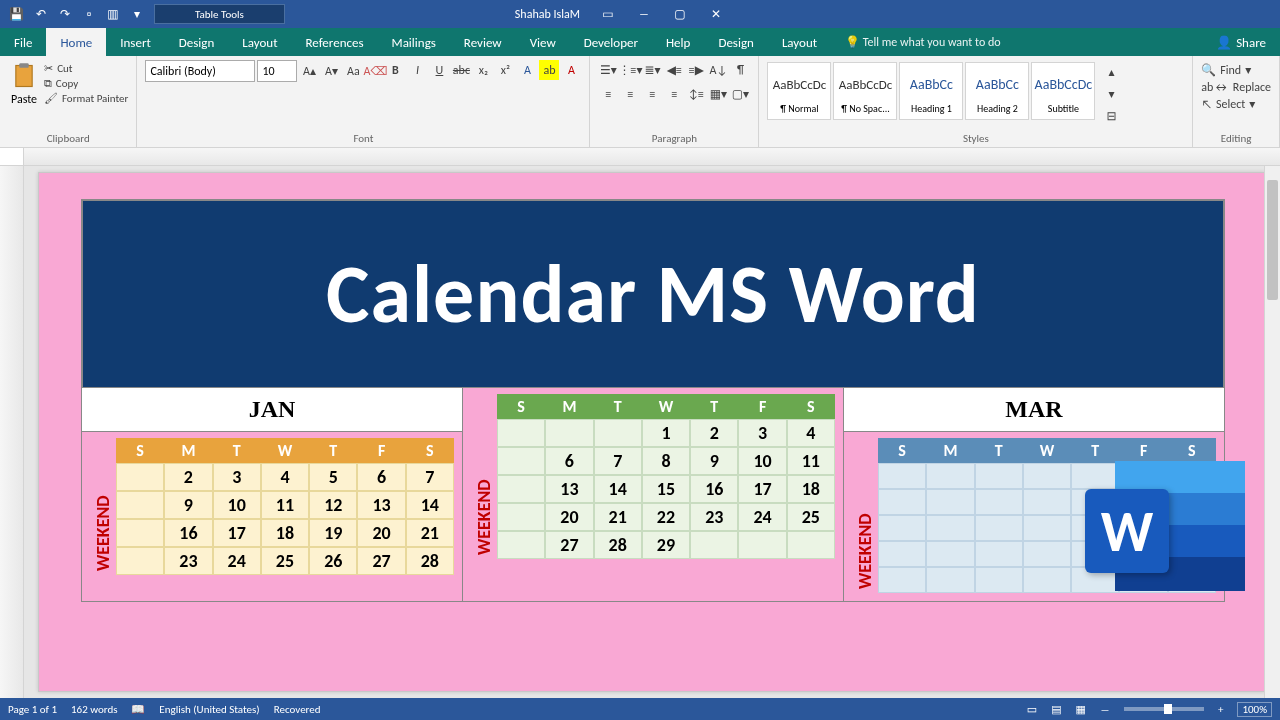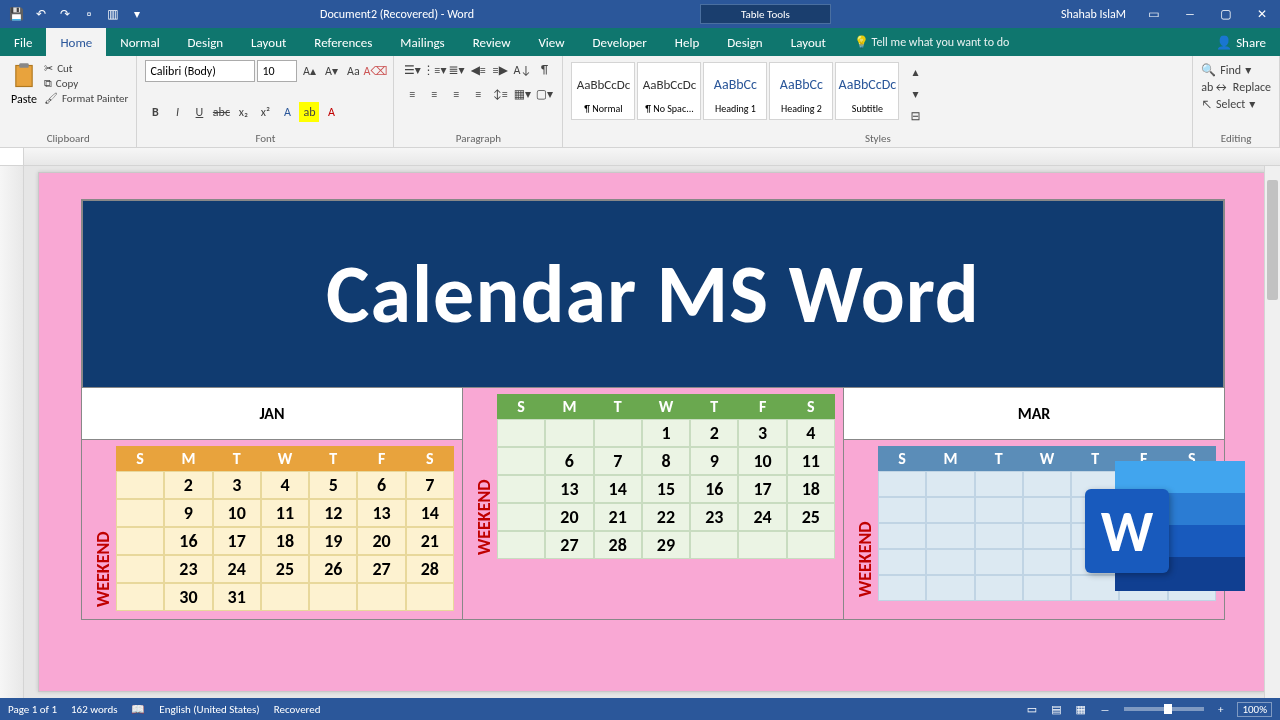--- a/index.html
+++ b/index.html
@@ -46,21 +46,21 @@
 .vruler{width:24px;background:linear-gradient(90deg,#f6f6f6,#e8e8e8);border-right:1px solid #d4d4d4;}
 
 .docarea{position:absolute;top:166px;left:0;right:0;bottom:22px;display:flex;background:#e6e6e6;}
 .page{background:#f9a8d4;margin:6px 14px;flex:1;border:1px solid #c8c8c8;box-shadow:0 0 4px rgba(0,0,0,.15);position:relative;overflow:hidden;}
 
 .banner{position:absolute;left:42px;right:40px;top:26px;height:188px;background:#103b70;color:#fff;display:flex;align-items:center;justify-content:center;font-size:82px;font-weight:700;letter-spacing:1px;border:2px solid #888;border-bottom:none;}
 
 .calrow{position:absolute;left:42px;right:40px;top:214px;display:flex;border:1px solid #888;}
 .month{flex:1;border-right:1px solid #888;}
 .month:last-child{border-right:none;}
-.monthname{text-align:center;font-weight:700;font-size:16px;padding:16px 0;border-bottom:1px solid #888;background:#fff;}
+.monthname{text-align:center;font-weight:700;font-size:24px;padding:8px 0;border-bottom:1px solid #888;background:#fff;font-family:Liberation Serif, serif;}
 .monthbody{display:flex;padding:6px 8px 8px;}
 .weekend{writing-mode:vertical-rl;transform:rotate(180deg);color:#c00000;font-weight:700;font-size:18px;padding:4px 2px;display:flex;align-items:center;margin-top:28px;}
 .caltable{flex:1;}
 .dayhdr{display:flex;}
 .dayhdr div{flex:1;text-align:center;color:#fff;font-weight:700;padding:3px 0;font-size:16px;}
 .jan .dayhdr div{background:#e8a33d;}
 .feb .dayhdr div{background:#6aa84f;}
 .mar .dayhdr div{background:#5b8db8;}
 .week{display:flex;}
 .week div{flex:1;text-align:center;font-weight:700;padding:2px 0;font-size:18px;border:1px solid #ddd;background:#fff;}
@@ -92,35 +92,34 @@
 
 <div class="titlebar">
   <div class="qat">
     <div class="qbtn">💾</div>
     <div class="qbtn">↶</div>
     <div class="qbtn">↷</div>
     <div class="qbtn">▫</div>
     <div class="qbtn">▥</div>
     <div class="qbtn">▾</div>
   </div>
-  <div class="doctitle">Document2 (Recovered) - Word</div>
   <div class="tabletools">Table Tools</div>
   <div class="user">Shahab IslaM</div>
   <div class="winbtns">
     <div>▭</div>
     <div>―</div>
     <div>▢</div>
     <div>✕</div>
   </div>
 </div>
 
 <div class="ribbontabs">
   <div class="tab">File</div>
   <div class="tab active">Home</div>
-  <div class="tab">Normal</div>
+  <div class="tab">Insert</div>
   <div class="tab">Design</div>
   <div class="tab">Layout</div>
   <div class="tab">References</div>
   <div class="tab">Mailings</div>
   <div class="tab">Review</div>
   <div class="tab">View</div>
   <div class="tab">Developer</div>
   <div class="tab">Help</div>
   <div class="tab">Design</div>
   <div class="tab">Layout</div>
@@ -155,21 +154,21 @@
           </div>
         <div>
             <span>🖌</span>
             <span>Format Painter</span>
           </div>
       </div>
     </div>
     <div class="grouplabel">Clipboard</div>
   </div>
   <div class="group">
-    <div class="body" style="flex-direction:column;gap:20px;">
+    <div class="body" style="flex-direction:row;gap:0;">
       <div class="fontrow">
         <div class="fontname">Calibri (Body)</div>
         <div class="fontsize">10</div>
         <div class="rb">A▴</div>
         <div class="rb">A▾</div>
         <div class="rb">Aa</div>
         <div class="rb" style="color:#c55;">A⌫</div>
       </div>
       <div class="fontrow">
         <div class="rb">
@@ -320,29 +319,20 @@
                 <div>21</div>
               </div>
               <div class="week">
                 <div></div>
                 <div>23</div>
                 <div>24</div>
                 <div>25</div>
                 <div>26</div>
                 <div>27</div>
                 <div>28</div>
-              </div>
-              <div class="week">
-                <div></div>
-                <div>30</div>
-                <div>31</div>
-                <div></div>
-                <div></div>
-                <div></div>
-                <div></div>
               </div>
             </div>
         </div>
       </div>
 
       <div class="month feb">
         <div class="monthbody">
           <div class="weekend">WEEKEND</div>
           <div class="caltable" id="feb-table">
               <div class="dayhdr">

